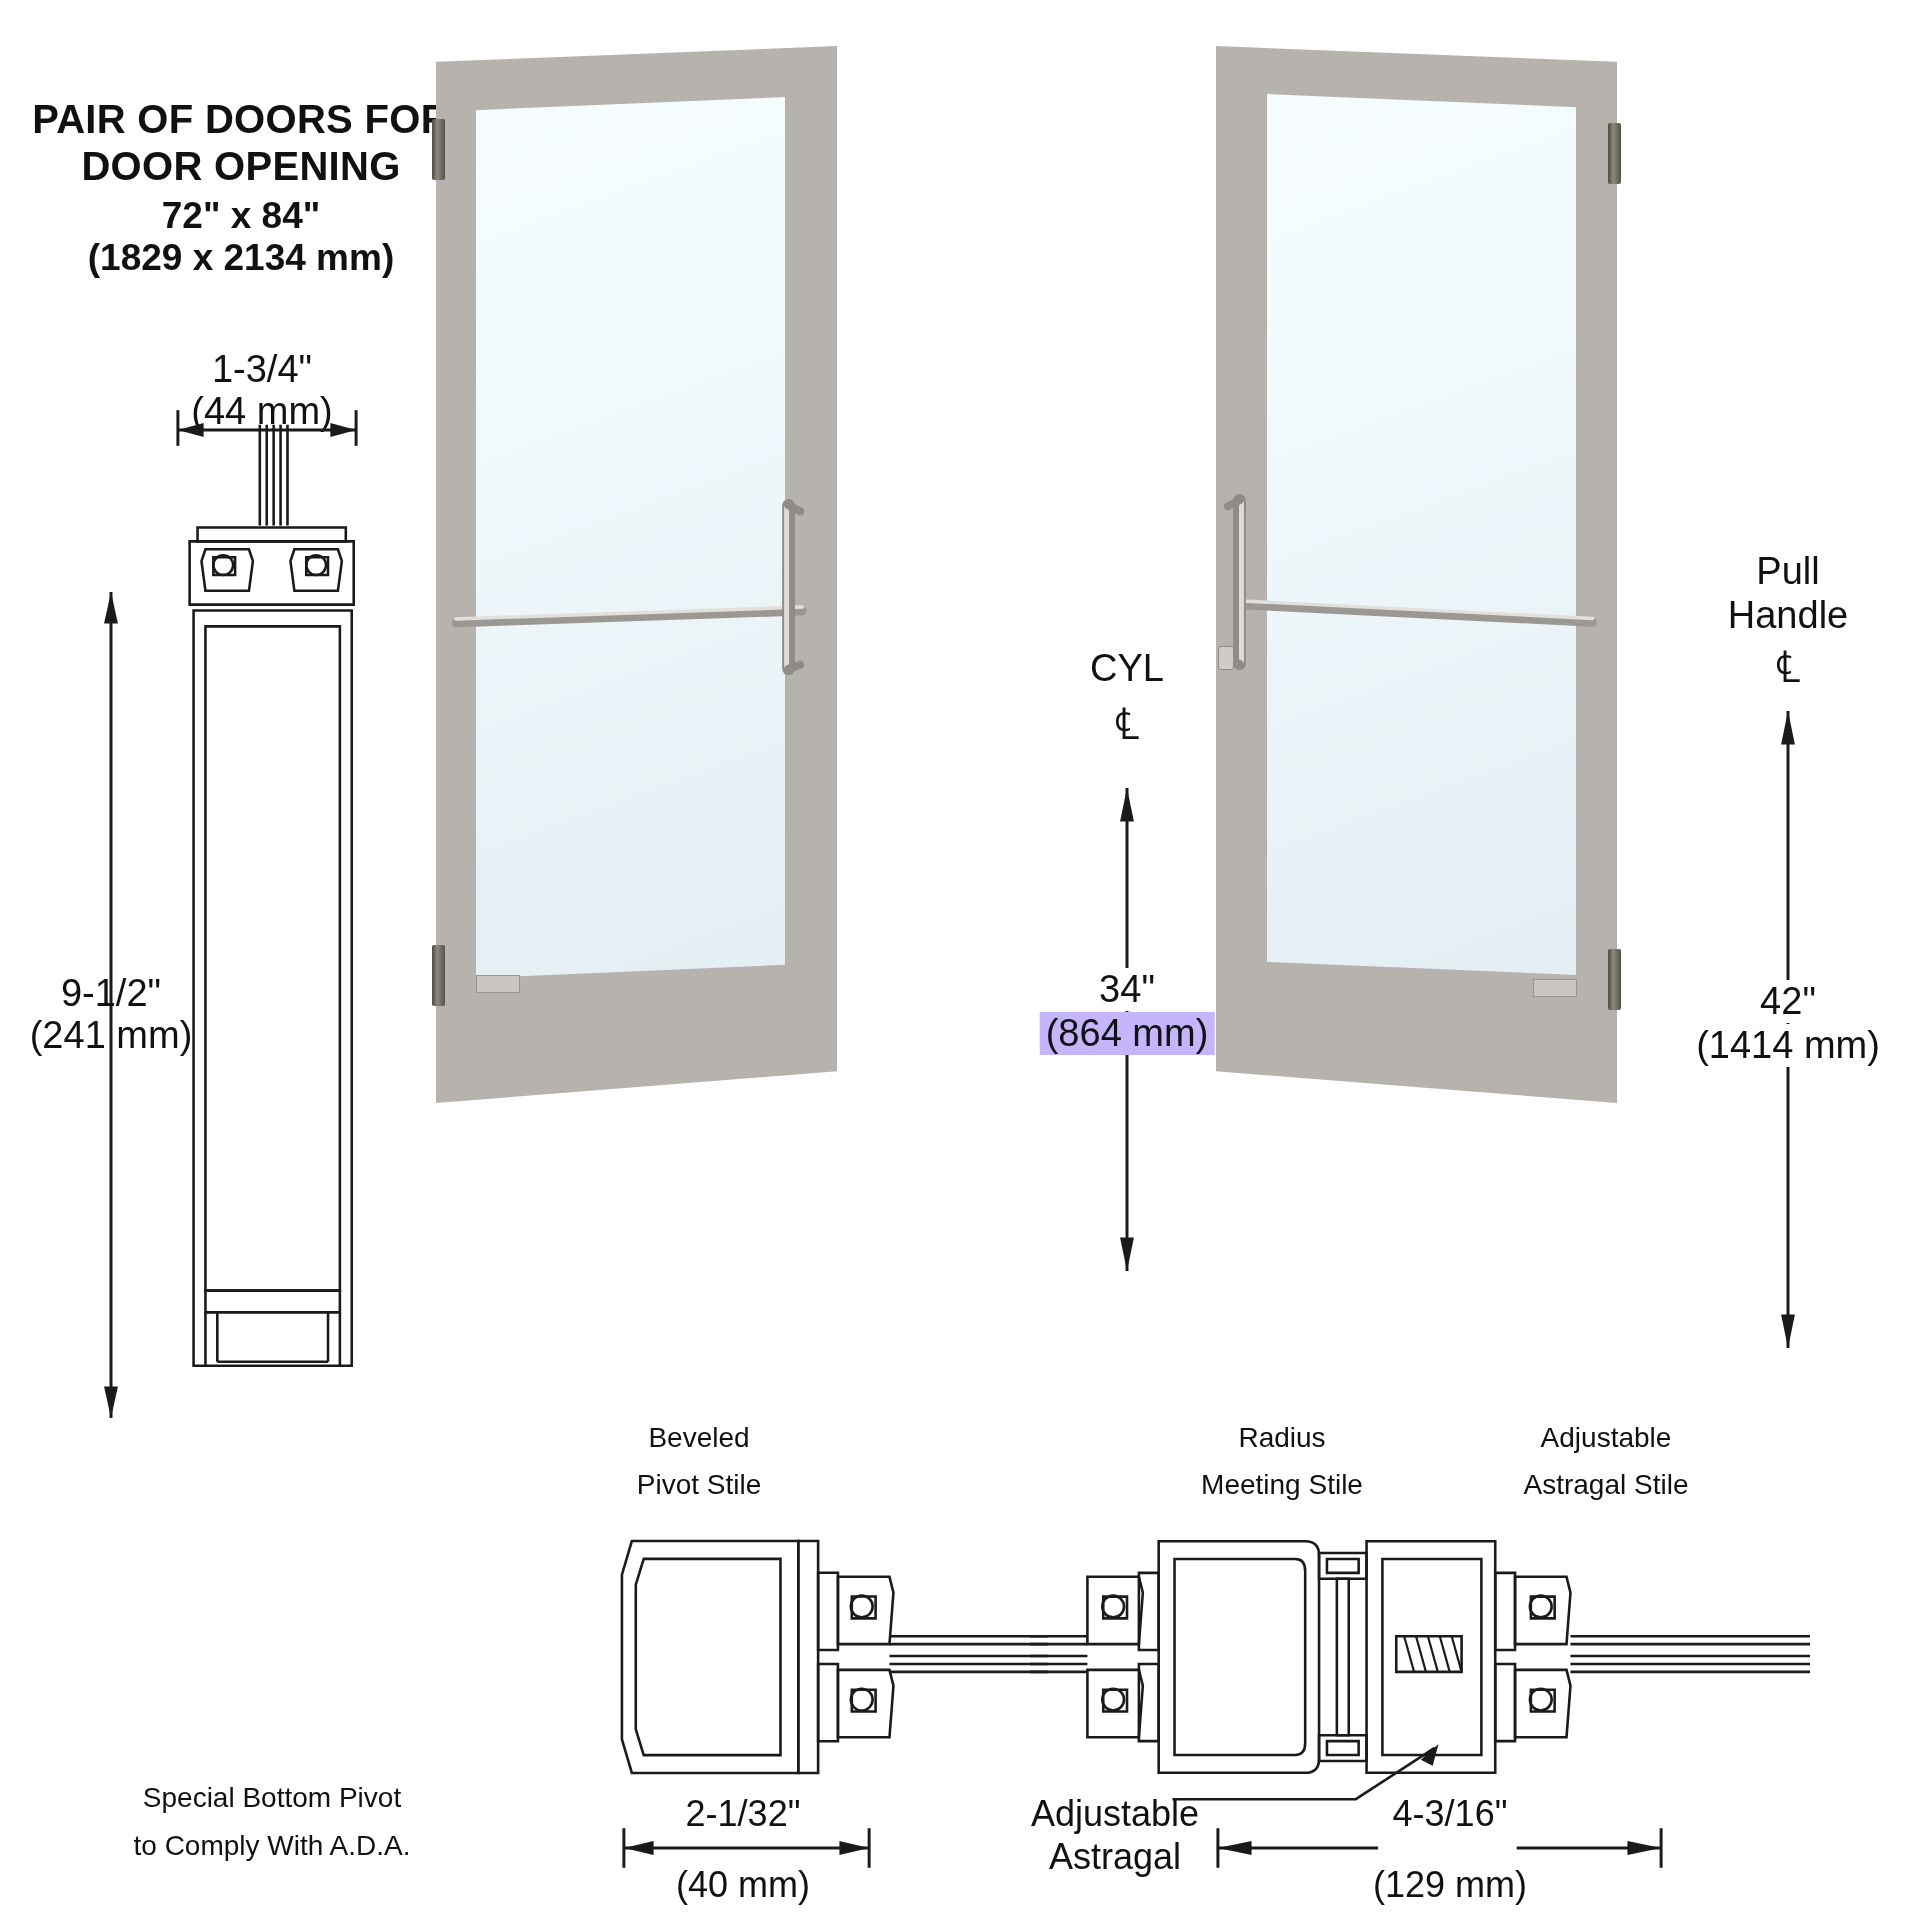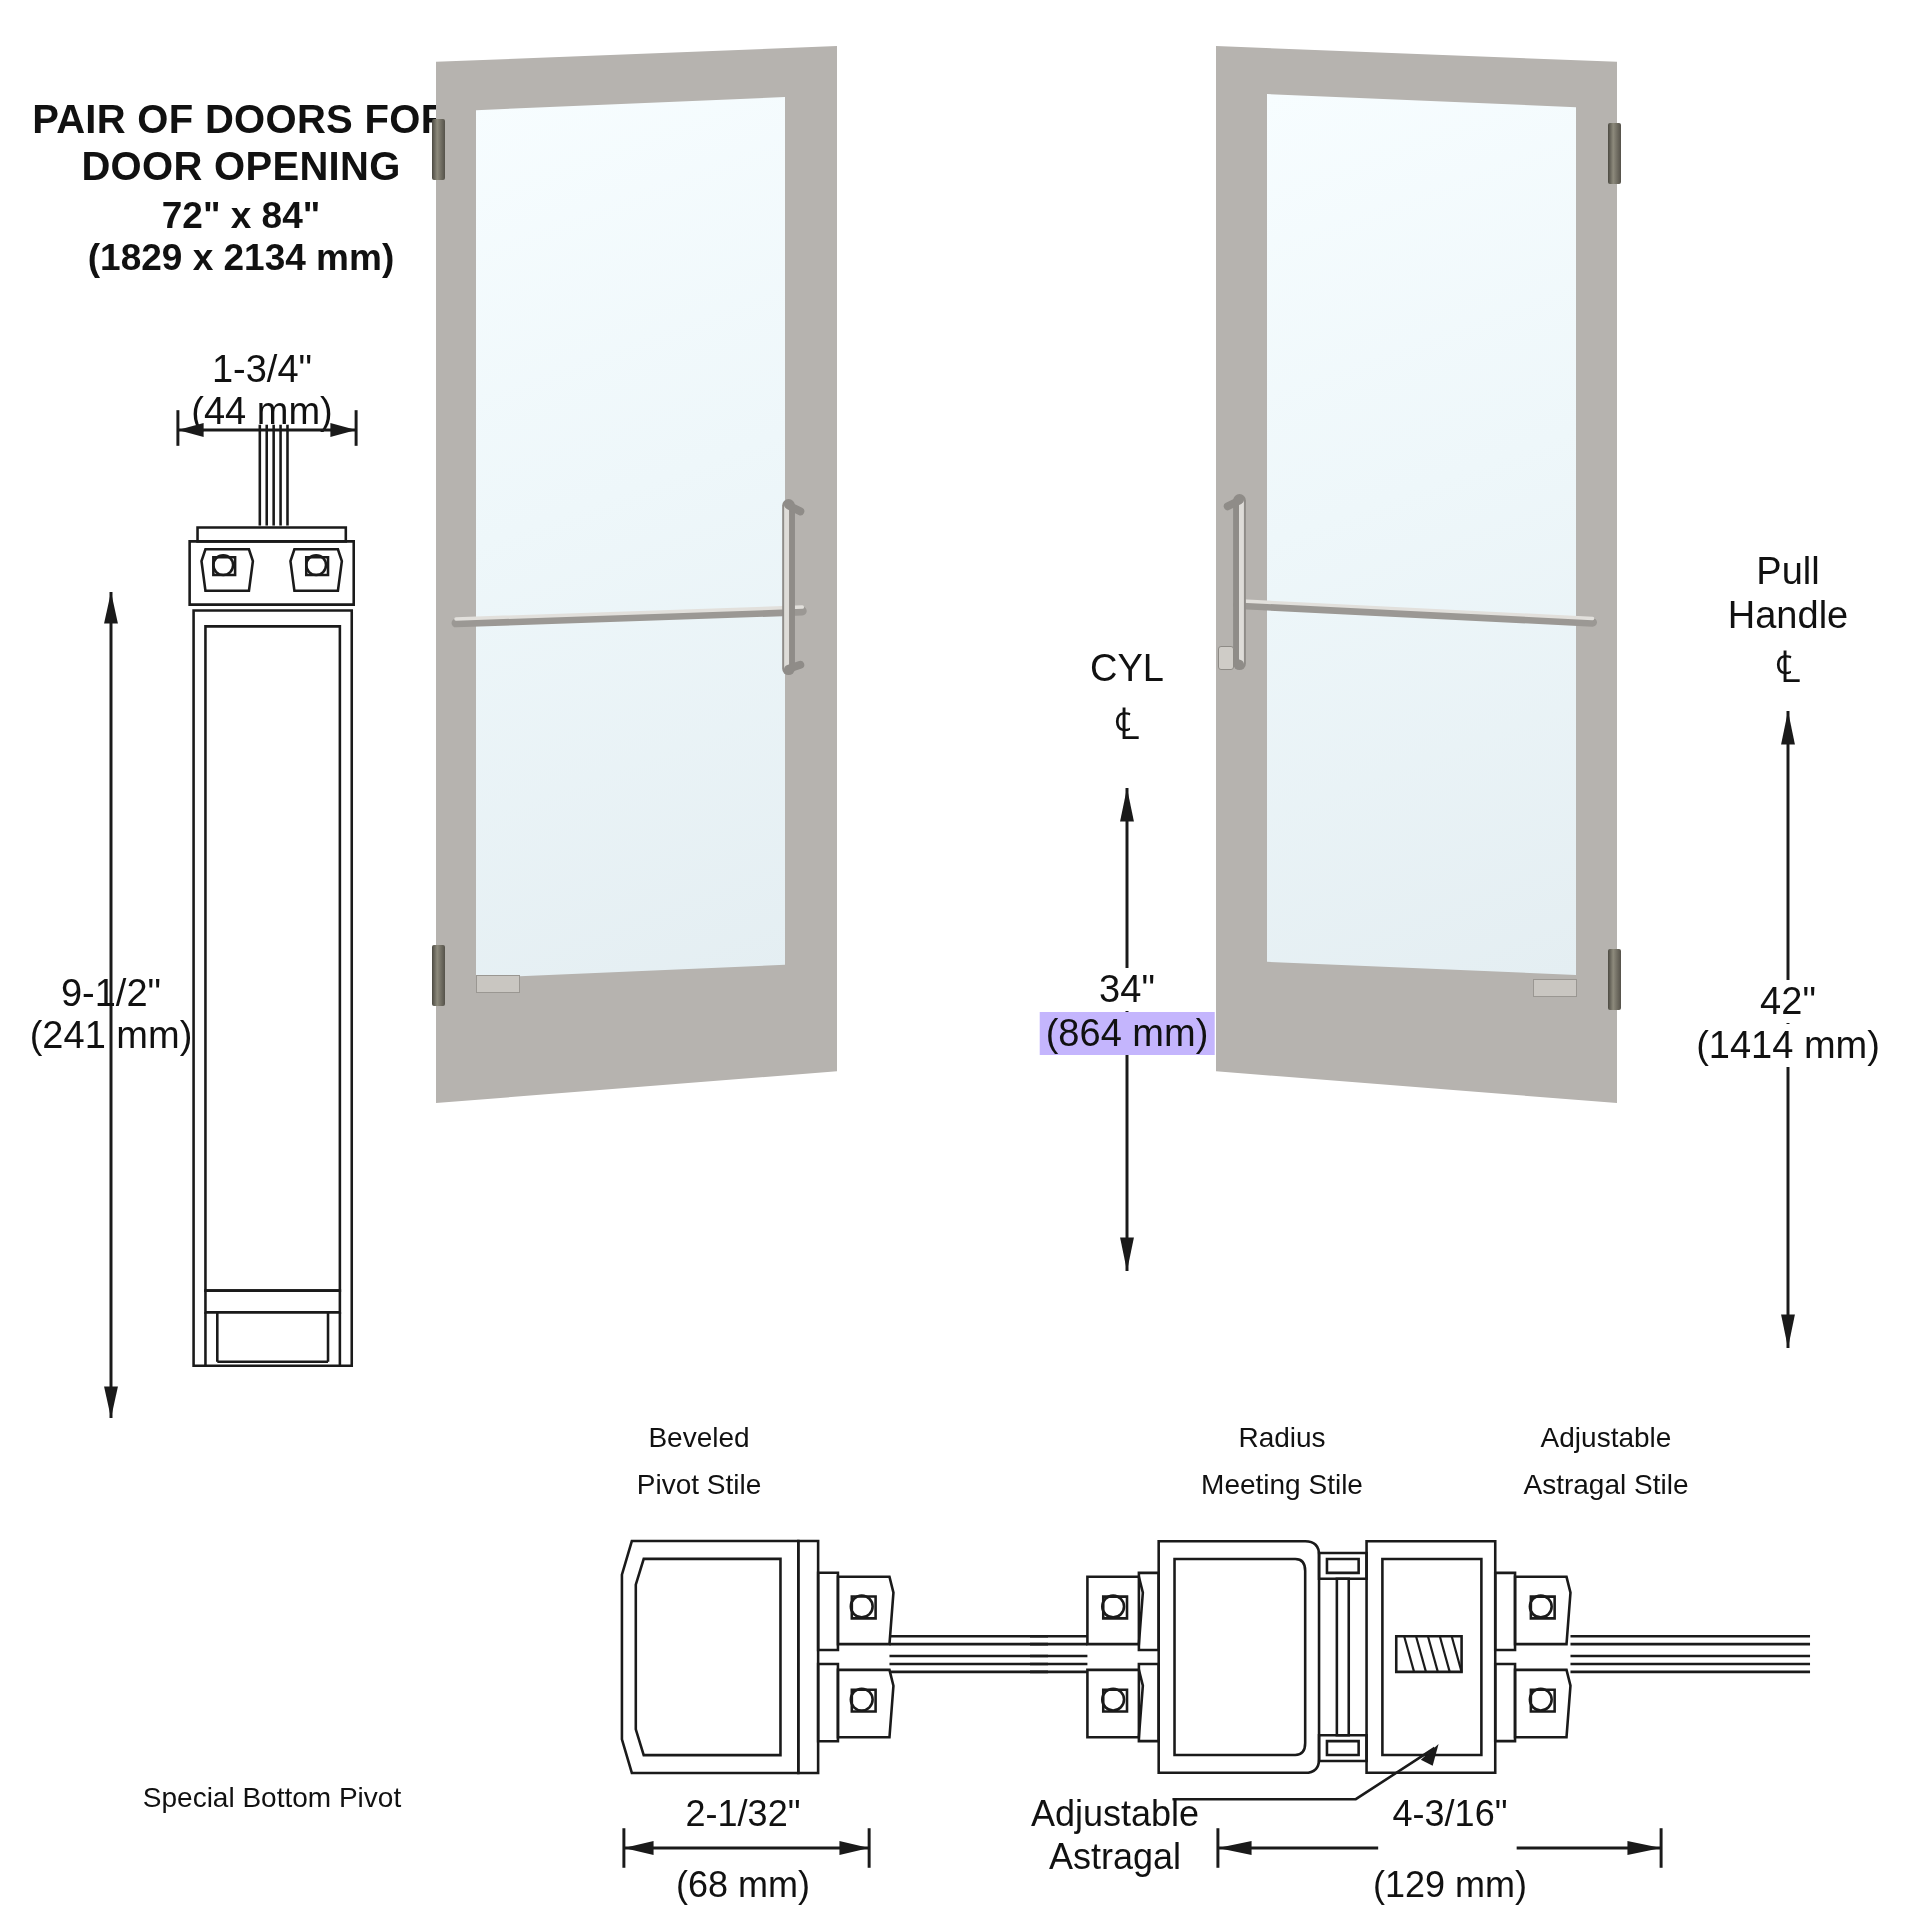--- a/index.html
+++ b/index.html
@@ -80,20 +80,21 @@
 
   <svg style="position:absolute;left:91px;top:584px;" width="40" height="842" viewBox="0 0 40 850">
     <line x1="20" y1="8" x2="20" y2="842" stroke="#1a1a1a" stroke-width="3"></line>
     <polygon points="20,8 13,40 27,40" fill="#1a1a1a"></polygon>
     <polygon points="20,842 13,810 27,810" fill="#1a1a1a"></polygon>
   </svg>
   <div class="txt dim ctr" style="left:111px;top:972px;">9-1/2"</div>
   <div class="txt dim ctr" style="left:111px;top:1014px;">(241 mm)</div>
 
   <div class="txt caption ctr" style="left:272px;top:1782px;">Special Bottom Pivot</div>
+  <div class="txt caption ctr" style="left:272px;top:1830px;">to Comply With A.D.A.</div>
 
   <div class="door" style="left:436px;top:46px;width:401px;height:1057px;">
     <div class="frame" style="clip-path:polygon(0% 1.5%, 100% 0%, 100% 97%, 0% 100%);"></div>
     <div class="glass" style="left:40px;top:51px;width:309px;height:881px;
          clip-path:polygon(0% 1.5%, 100% 0%, 100% 98.5%, 0% 100%);"></div>
 
     <div class="hinge" style="left:-4px;top:73px;width:13px;height:61px;"></div>
 
     <div class="hinge" style="left:-4px;top:899px;width:13px;height:61px;"></div>
 
@@ -199,21 +200,21 @@
   </svg>
 
   <div class="txt dimsmall ctr" style="left:743px;top:1794px;">2-1/32"</div>
   <svg style="position:absolute;left:614px;top:1828px;" width="267" height="40" viewBox="0 0 270 40">
     <line x1="10" y1="0" x2="10" y2="40" stroke="#1a1a1a" stroke-width="3"></line>
     <line x1="258" y1="0" x2="258" y2="40" stroke="#1a1a1a" stroke-width="3"></line>
     <line x1="10" y1="20" x2="258" y2="20" stroke="#1a1a1a" stroke-width="3"></line>
     <polygon points="10,20 40,13 40,27" fill="#1a1a1a"></polygon>
     <polygon points="258,20 228,13 228,27" fill="#1a1a1a"></polygon>
   </svg>
-  <div class="txt dimsmall ctr" style="left:743px;top:1865px;">(68 mm)</div>
+  <div class="txt dimsmall ctr" style="left:743px;top:1865px;">(40 mm)</div>
 
   <svg style="position:absolute;left:1030px;top:1533px;" width="782" height="248" viewBox="0 0 790 250">
     <g fill="none" stroke="#1a1a1a" stroke-width="2.6">
 
       <line x1="0" y1="104" x2="58" y2="104"></line>
       <line x1="0" y1="112" x2="58" y2="112"></line>
       <line x1="0" y1="124" x2="58" y2="124"></line>
       <line x1="0" y1="132" x2="58" y2="132"></line>
       <line x1="0" y1="140" x2="58" y2="140"></line>
 

